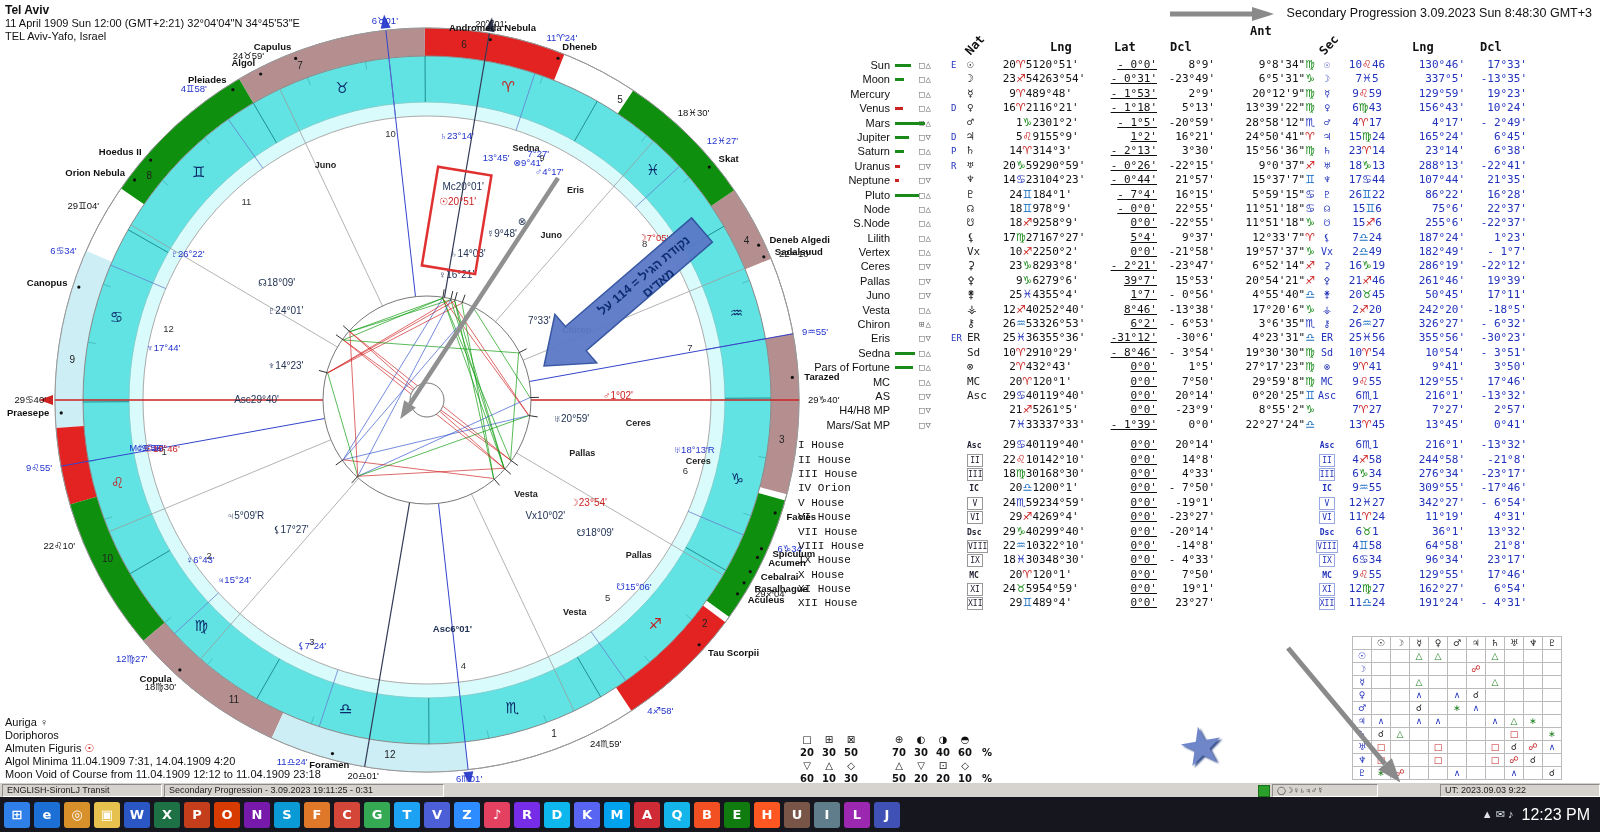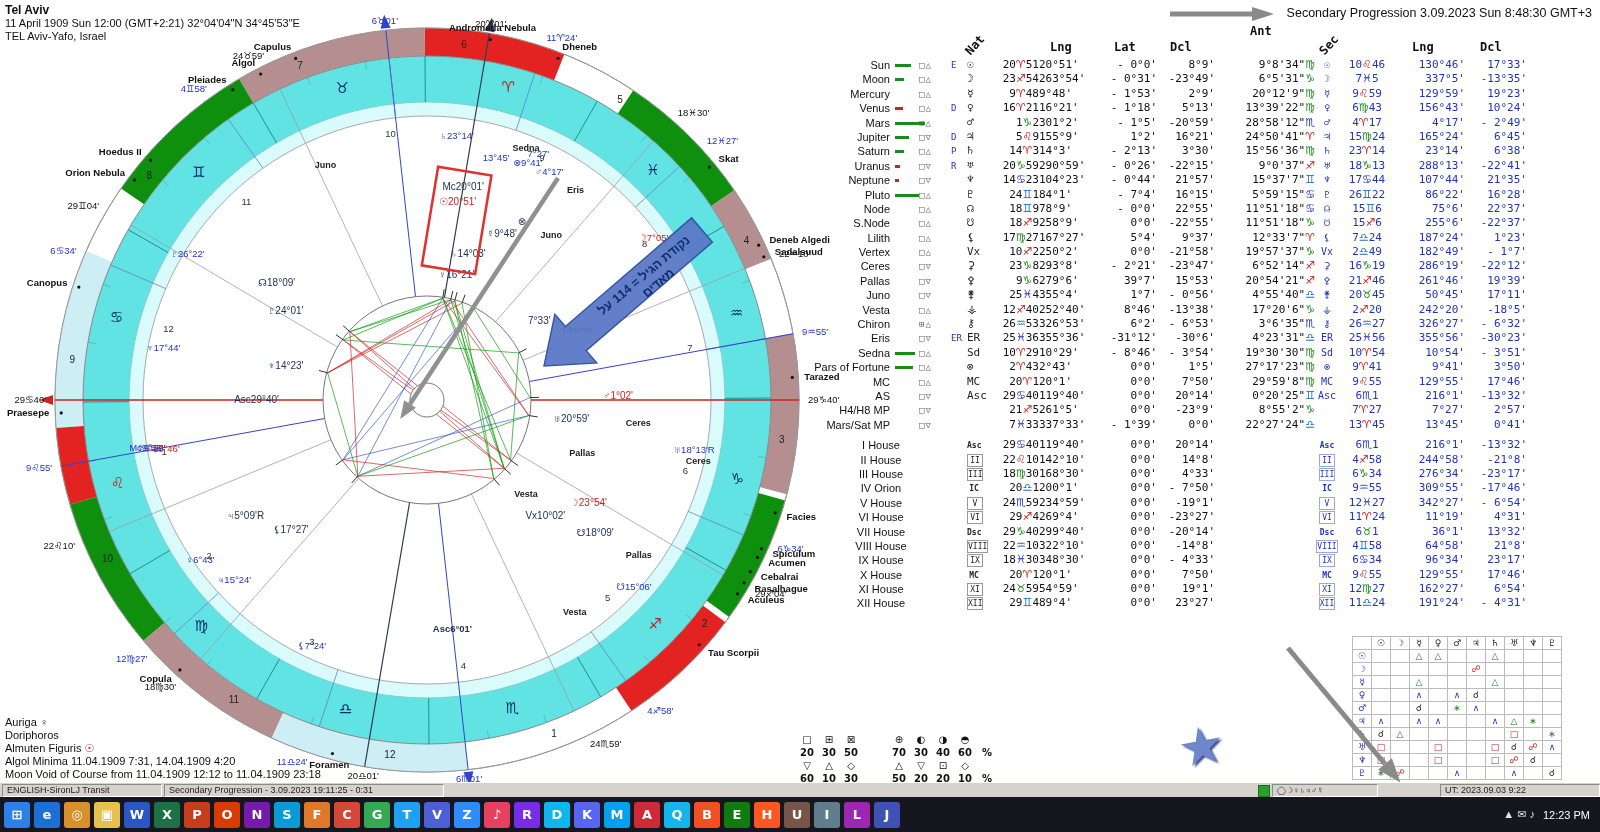--- a/index.html
+++ b/index.html
@@ -21,28 +21,28 @@
   .prow,.hrow{display:flex;height:14.4px;line-height:14.4px;white-space:nowrap;}
   .prow span,.hrow span{display:inline-block;overflow:visible;}
   .c-name{width:92px;text-align:right;padding-right:3px;font-family:"Liberation Sans",sans-serif;}
   .c-bar{width:26px;position:relative;}
   .c-bar i{position:absolute;left:2px;top:6px;height:3px;}
   .c-marks{width:32px;color:#666;font-size:9px;letter-spacing:1px;}
   .c-flag{width:16px;font-size:9px;color:#2233bb;}
   .c-glyph{width:16px;color:#222;}
   .c-pos{width:56px;text-align:right;}
   .c-lng{width:64px;text-align:left;}
-  .c-lat{width:54px;text-align:right;}
+  .c-lat{width:54px;text-align:right;text-decoration:underline;}
   .c-dcl{width:58px;text-align:right;}
   .c-ant{width:100px;text-align:right;}
   .c-sflag{width:24px;text-align:center;color:#2233bb;font-size:10px;}
   .c-spos{width:56px;text-align:center;color:#2233bb;}
   .c-slng{width:70px;text-align:right;color:#2233bb;}
   .c-sdcl{width:62px;text-align:right;color:#2233bb;}
-  .c-hname{width:166px;text-align:center;padding-right:3px;font-family:Liberation Sans, sans-serif;}
+  .c-hname{width:166px;text-align:left;padding-right:3px;font-family:Liberation Mono, monospace;}
   .hicon{min-width:14px;height:11px;border:1px solid #999;font-size:8px;line-height:11px;text-align:center;color:#223;margin-top:1px;}
   .hicon.noborder{border:none;font-weight:bold;}
   .hicon.sec{border-color:#99a8e0;color:#2233bb;}
   #htable{margin-top:6px;}
   
   .sg{font-family:"DejaVu Sans",sans-serif;}
   .sf{color:#cc2222;}.se{color:#178a17;}.sa{color:#1b6fc4;}.sw{color:#2233bb;}
   
   #aspgrid{left:1352px;top:636px;z-index:4;font-family:"DejaVu Sans",sans-serif;}
   #aspgrid table{border-collapse:collapse;}
@@ -63,21 +63,21 @@
   #status .seg{border:1px solid;border-color:#8a8a8a #fff #fff #8a8a8a;height:11px;line-height:11px;
                padding:0 4px;margin-left:2px;white-space:nowrap;overflow:hidden;}
   #status .grow{flex:1;}
   .greensq{width:10px;height:10px;background:#2aa02a;border:1px solid #187018;}
   #status .val{font-weight:bold;margin-top:36px;}
   
   #taskbar{left:0;top:797px;width:1600px;height:35px;background:#16161f;display:flex;align-items:center;z-index:9;}
   .tbicon{width:26px;height:26px;border-radius:3px;margin-left:4px;color:#fff;font-size:13px;font-weight:bold;
           display:flex;align-items:center;justify-content:center;font-family:"DejaVu Sans",sans-serif;}
   #tray{margin-left:auto;display:flex;align-items:center;color:#dfe5ea;font-size:11px;gap:8px;padding-right:10px;}
-  #clock{color:#fff;font-size:11px;text-align:right;}
+  #clock{color:#fff;font-size:16px;text-align:right;}
   
   #bluestar{left:1178px;top:716px;font-size:52px;color:#6f86c9;transform:rotate(-10deg);z-index:7;
             text-shadow:2px 2px 2px #3c548f;font-family:"DejaVu Sans",sans-serif;}
   svg text{font-family:"Liberation Sans","DejaVu Sans",sans-serif;}
 </style>
 </head>
 <body>
 
 <div class="abs" id="hdr">
   <div class="city">Tel Aviv</div>

